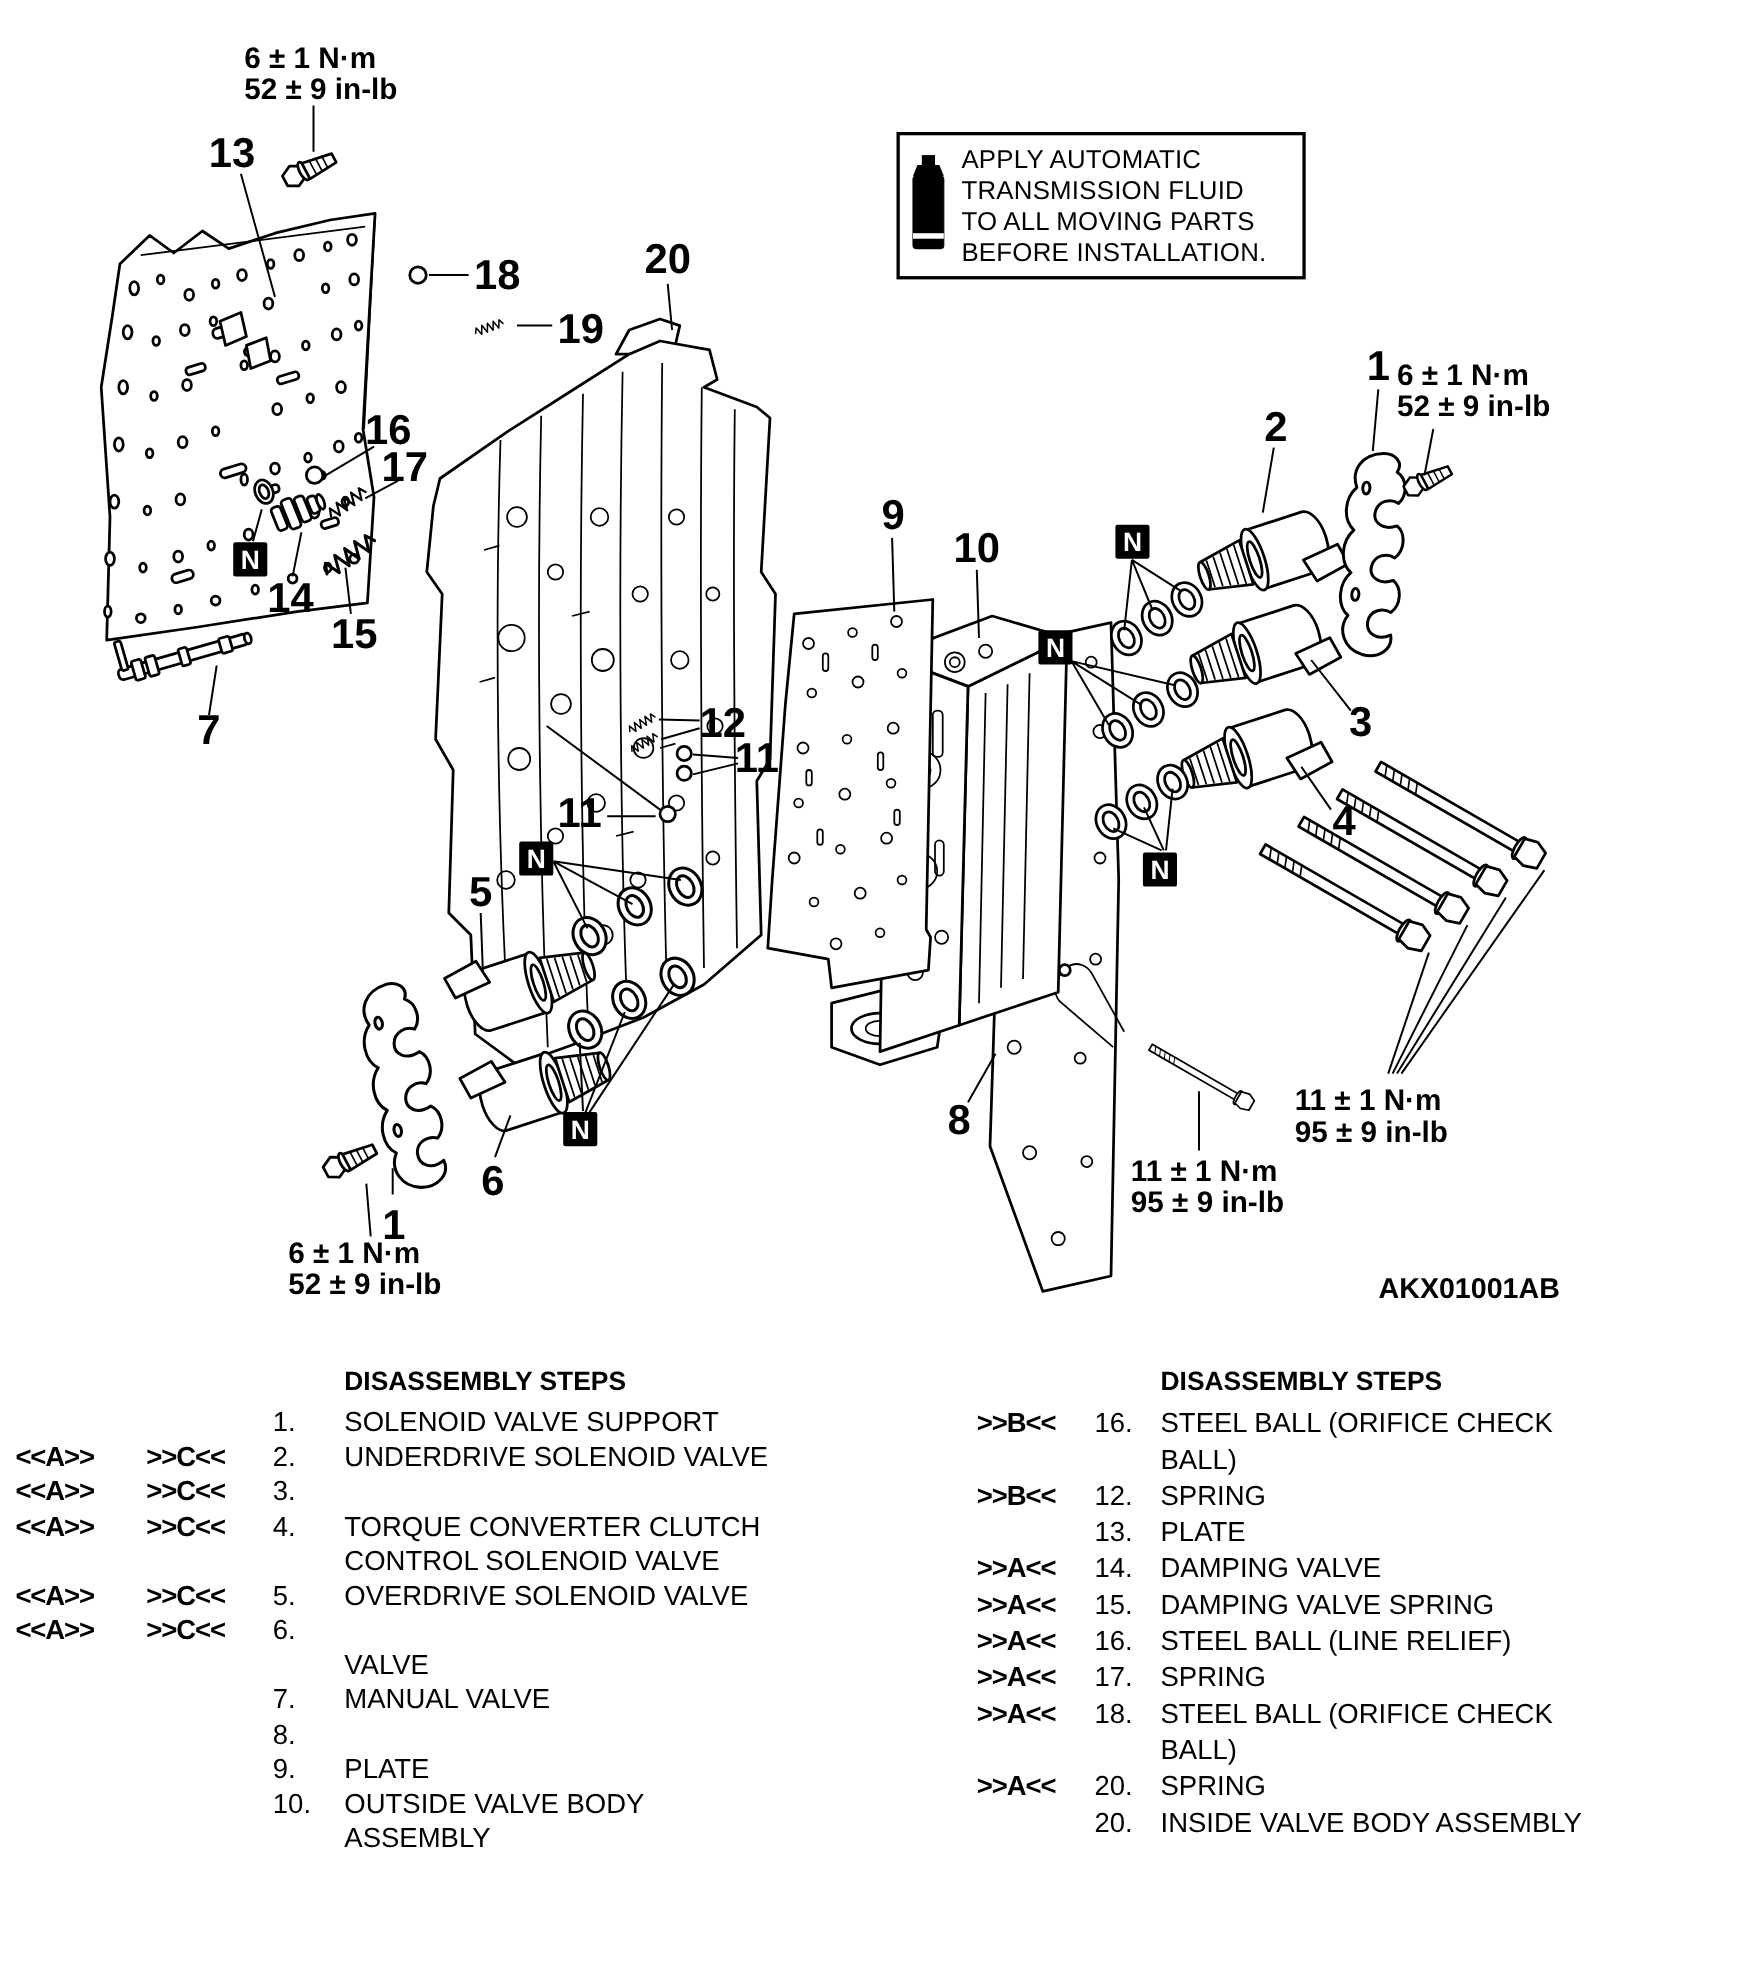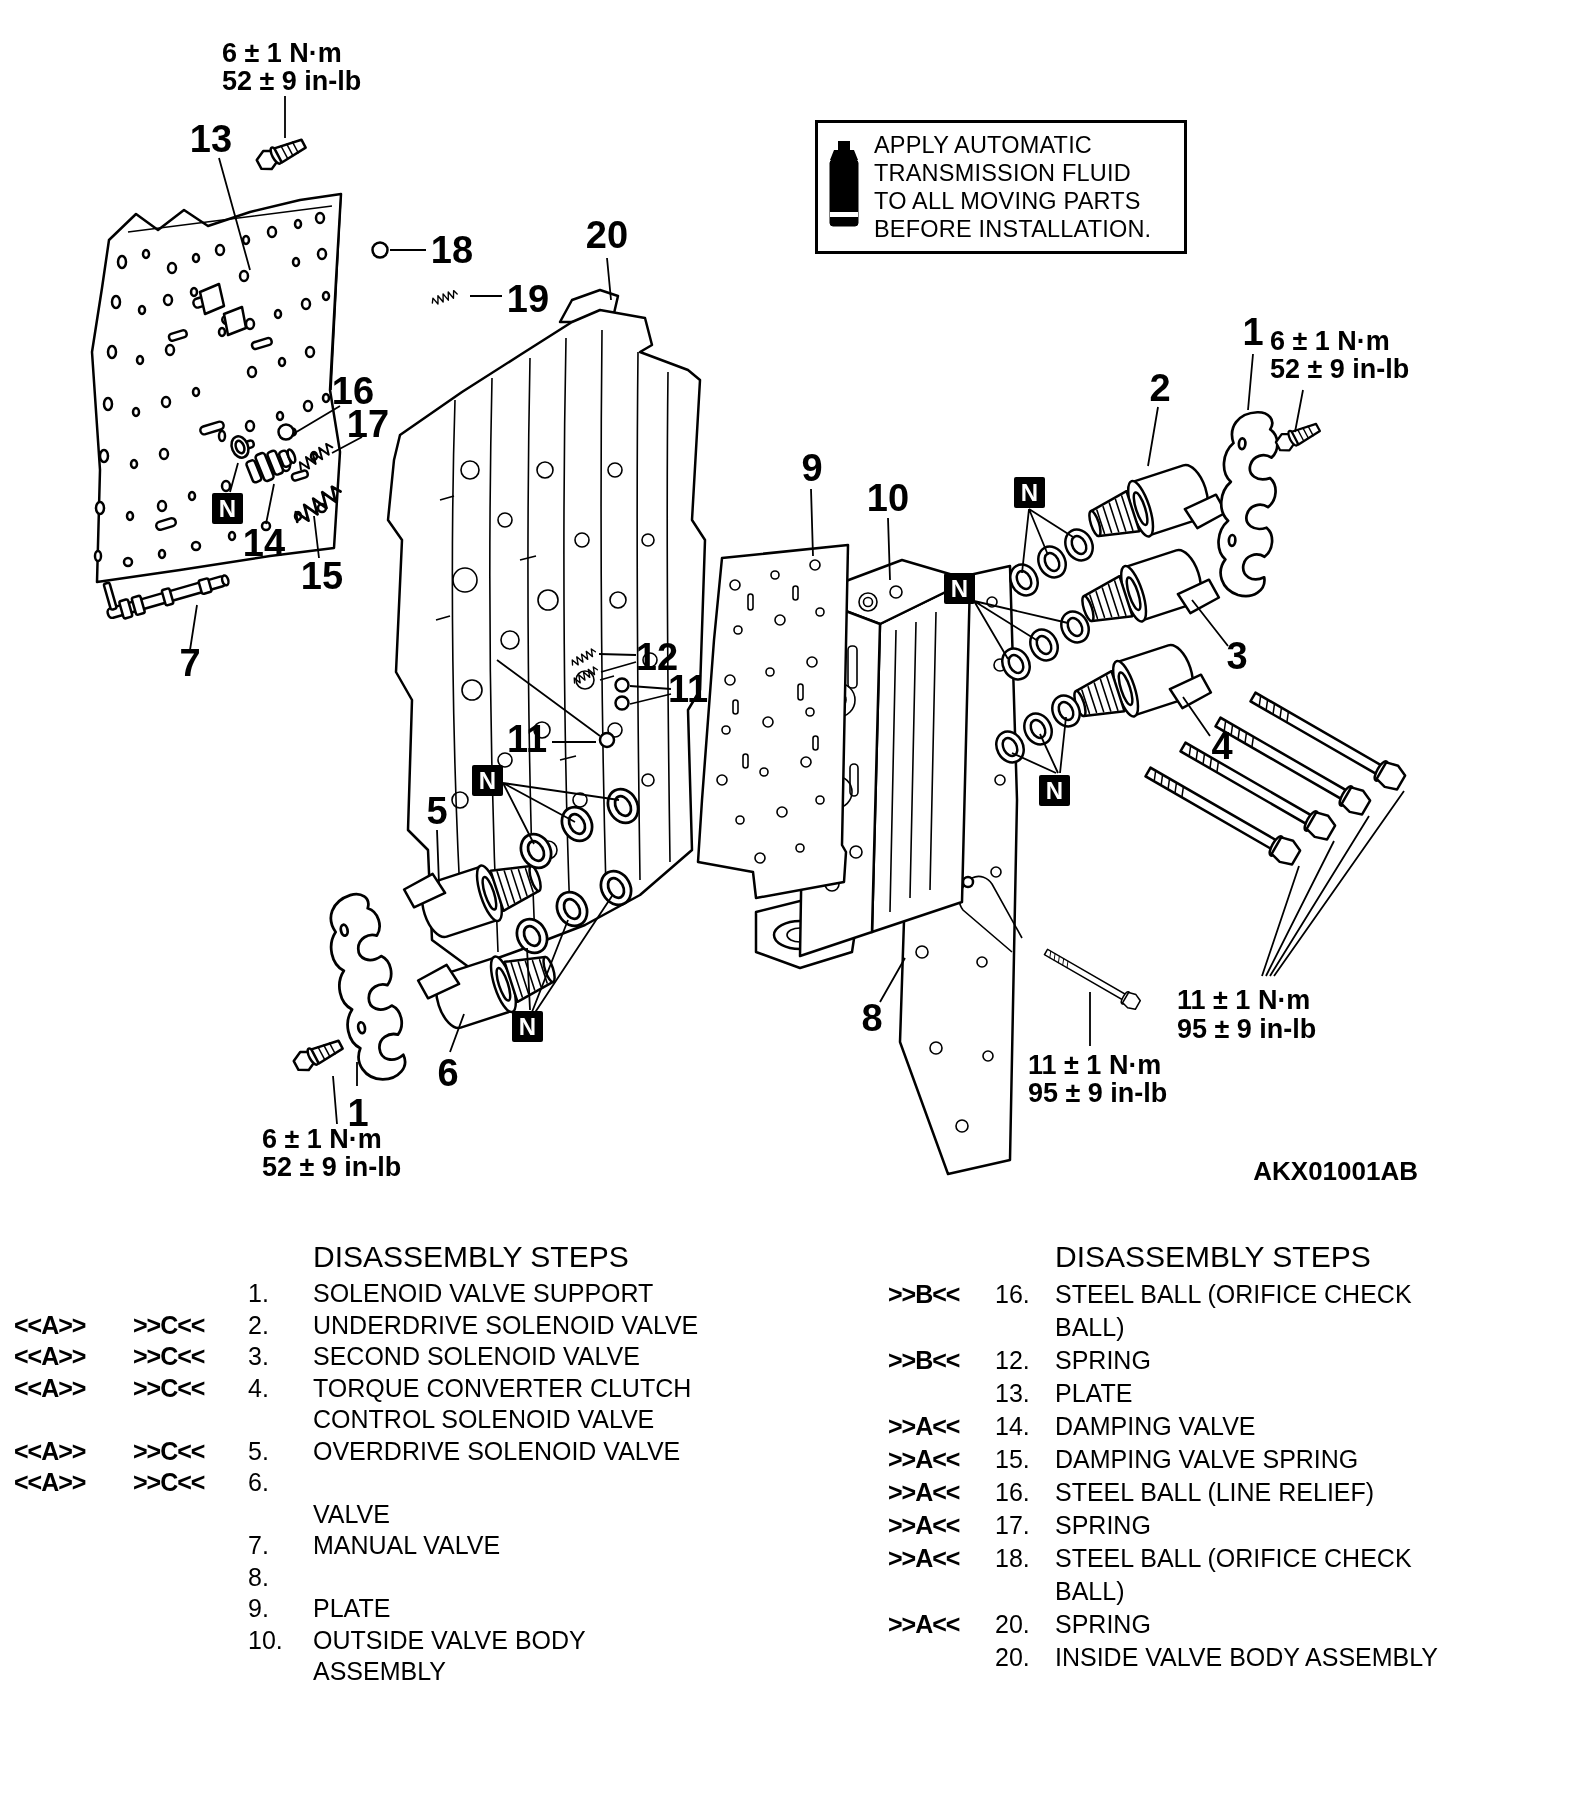--- a/index.html
+++ b/index.html
@@ -14,21 +14,21 @@
   .figcode{font-size:26px;font-weight:700;text-anchor:end;fill:#000;}
   .nbox-rect{fill:#000;stroke:none;}
   .nbox-text{fill:#fff;font-size:24px;font-weight:700;text-anchor:middle;}
   .note-box{position:absolute;left:815px;top:120px;width:372px;height:134px;
             border:3px solid #000;box-sizing:border-box;display:flex;align-items:center;
             gap:12px;padding:6px 8px;background:#fff;}
   .note-text{font-size:23.5px;line-height:28px;font-weight:400;letter-spacing:.2px;}
   .steps{position:absolute;background:#fff;}
   .steps-left{left:0;top:1240px;width:800px;}
   .steps-right{left:888px;top:1240px;width:680px;}
-  .steps-title{font-size:30px;font-weight:400;height:38px;line-height:34px;}
+  .steps-title{font-size:24px;font-weight:700;height:38px;line-height:34px;}
   .steps-left .steps-title{margin-left:313px;}
   .steps-right .steps-title{margin-left:167px;}
   .srow{display:grid;font-size:25px;}
   .steps-left .srow{grid-template-columns:119px 115px 65px 1fr;height:31.5px;line-height:31.5px;padding-left:14px;}
   .steps-right .srow{grid-template-columns:107px 60px 1fr;height:33px;line-height:33px;}
   .mk{font-weight:700;letter-spacing:-1px;}
 </style>
 </head>
 <body>
 
@@ -441,21 +441,20 @@
   <div class="srow">
         <span class="mk">&lt;&lt;A&gt;&gt;</span>
         <span class="mk">&gt;&gt;C&lt;&lt;</span>
         <span>2.</span>
         <span>UNDERDRIVE SOLENOID VALVE</span>
       </div>
   <div class="srow">
         <span class="mk">&lt;&lt;A&gt;&gt;</span>
         <span class="mk">&gt;&gt;C&lt;&lt;</span>
         <span>3.</span>
-        <span>SECOND SOLENOID VALVE</span>
       </div>
   <div class="srow">
         <span class="mk">&lt;&lt;A&gt;&gt;</span>
         <span class="mk">&gt;&gt;C&lt;&lt;</span>
         <span>4.</span>
         <span>TORQUE CONVERTER CLUTCH</span>
       </div>
   <div class="srow">
         <span class="mk"></span>
         <span class="mk"></span>

